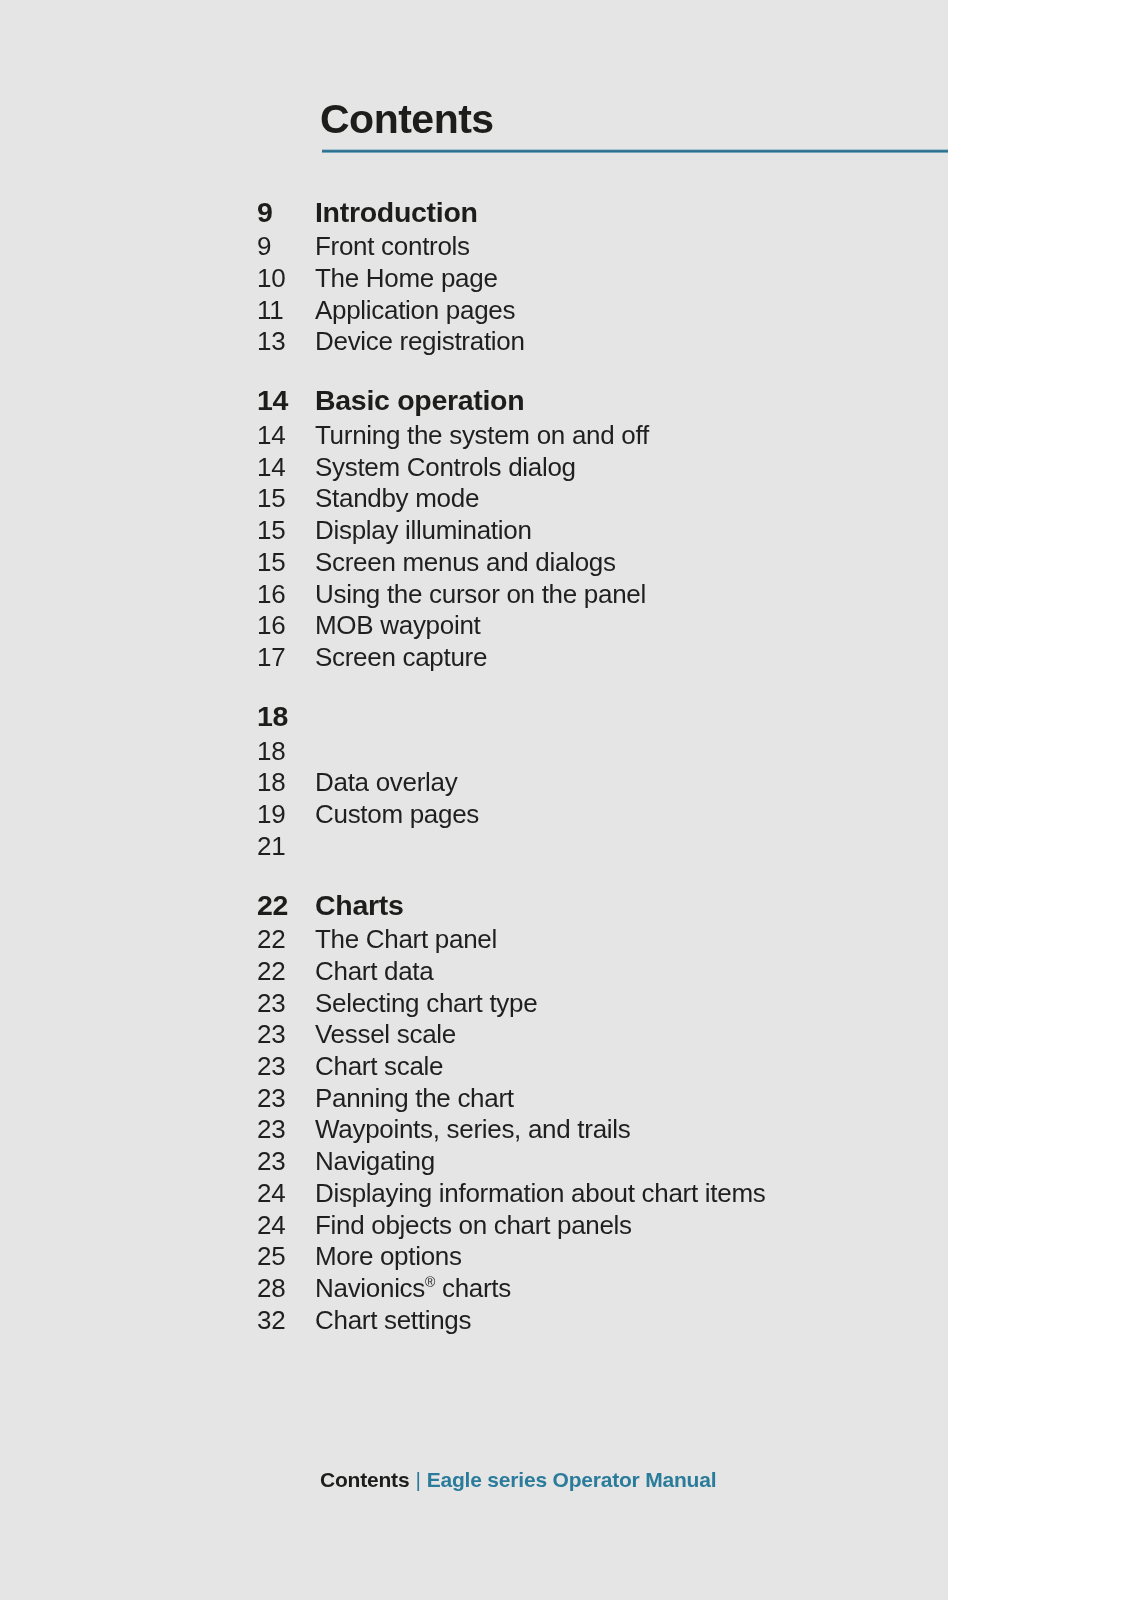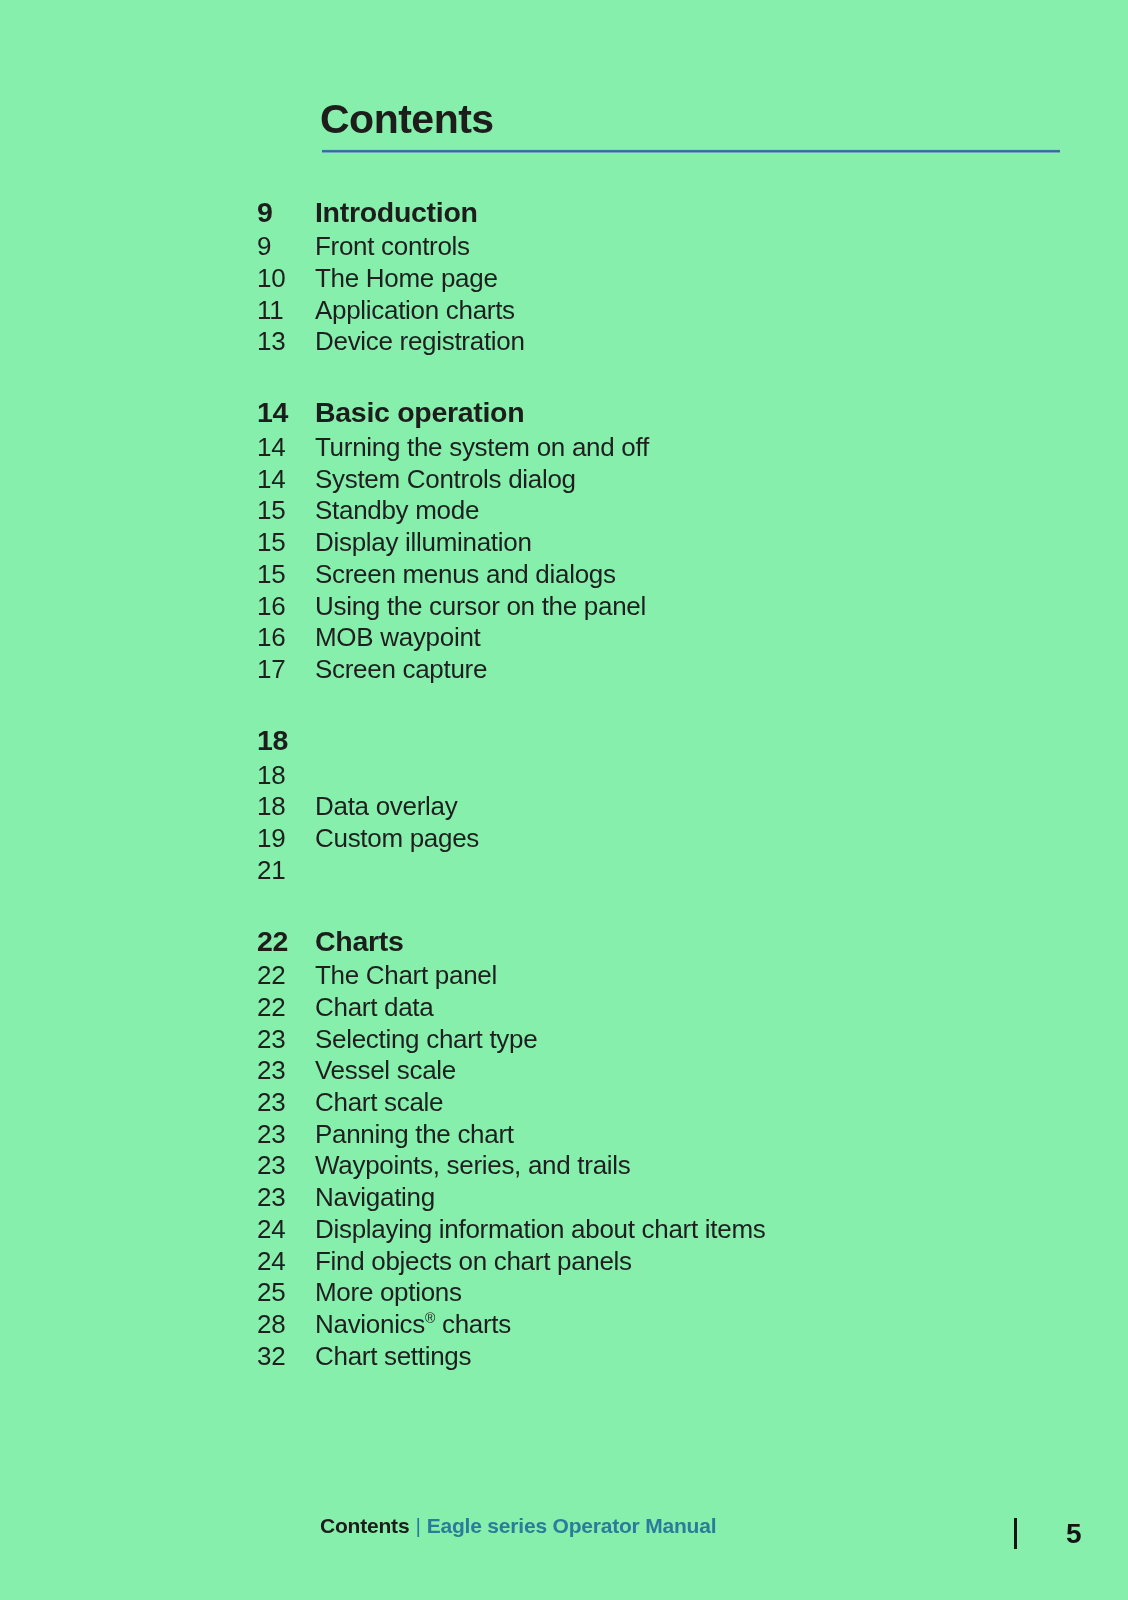--- a/index.html
+++ b/index.html
@@ -1,21 +1,21 @@
 <!DOCTYPE html>
 <html><head>
 <meta charset="utf-8">
 <style>
   * { margin: 0; padding: 0; box-sizing: border-box; }
   html, body { background: #ffffff; }
   .page {
     position: relative;
-    width: 1128px;
+    width: 948px;
     height: 1600px;
-    background: #86efac;
+    background: #e5e5e5;
     font-family: "Liberation Sans", sans-serif;
     color: #1e1e1e;
     overflow: hidden;
   }
   .doc {
     padding-top: 96px;
     margin-left: 257px;
     width: 803px;
   }
   .doc-title {
@@ -29,21 +29,21 @@
   .title-rule {
     margin-left: 65px;
     margin-top: 7px;
     width: 738px;
     height: 4px;
     background: linear-gradient(to bottom, #dcebf1 0%, #2e7090 40%, #2e7090 65%, #9cc4d4 100%);
   }
   .toc {
     margin-top: 40px;
   }
-  .toc-section { margin-top: 36px; }
+  .toc-section { margin-top: 24px; }
   .toc-section:first-child { margin-top: 0; }
   .row {
     display: flex;
     align-items: center;
     height: 31.7px;
   }
   .row.header {
     height: 38px;
     font-weight: 700;
     font-size: 28.5px;
@@ -59,21 +59,21 @@
     color: #1f1f1f;
   }
   .row.entry .label sup {
     font-size: 14px;
     vertical-align: super;
     line-height: 0;
   }
   .footer-left {
     position: absolute;
     left: 320px;
-    top: 1514px;
+    top: 1468px;
     font-size: 21px;
     font-weight: 700;
     letter-spacing: -0.2px;
     white-space: nowrap;
   }
   .footer-left .sec { color: #1d1d1b; }
   .footer-left .sep { color: #2b7c9b; font-weight: 400; padding: 0 6px; }
   .footer-left .manual { color: #2b7c9b; }
   .footer-pageno {
     position: absolute;
@@ -116,21 +116,21 @@
     <span class="label">Front controls</span>
   </div>
 
   <div class="row entry">
     <span class="num">10</span>
     <span class="label">The Home page</span>
   </div>
 
   <div class="row entry">
     <span class="num">11</span>
-    <span class="label">Application charts</span>
+    <span class="label">Application pages</span>
   </div>
 
   <div class="row entry">
     <span class="num">13</span>
     <span class="label">Device registration</span>
   </div>
 </div>
   </div>
 
   <div class="toc-section">

